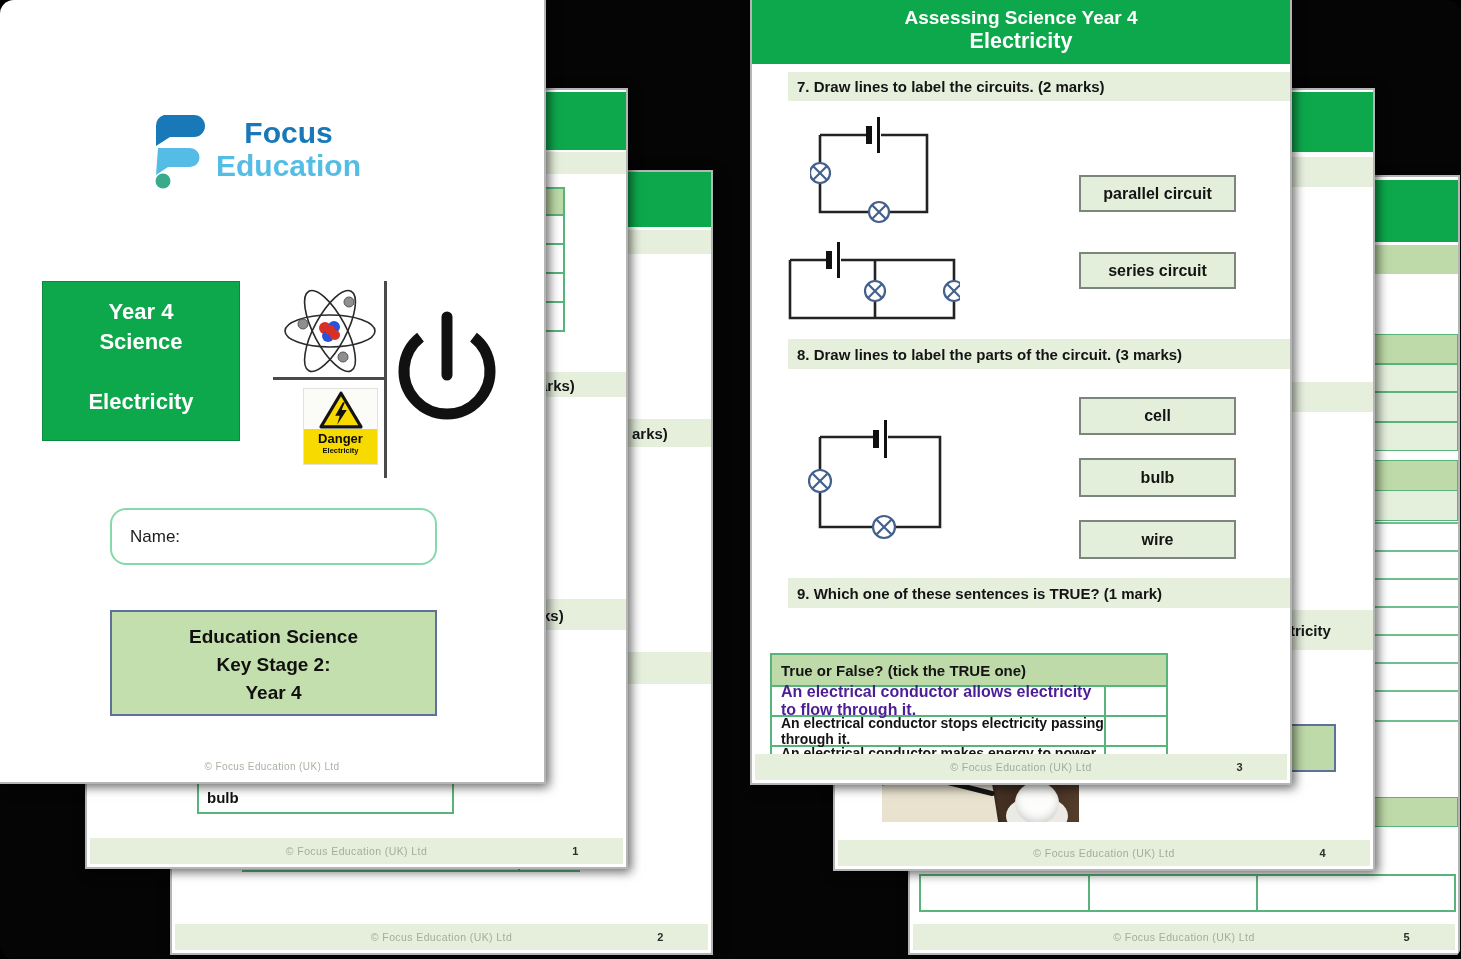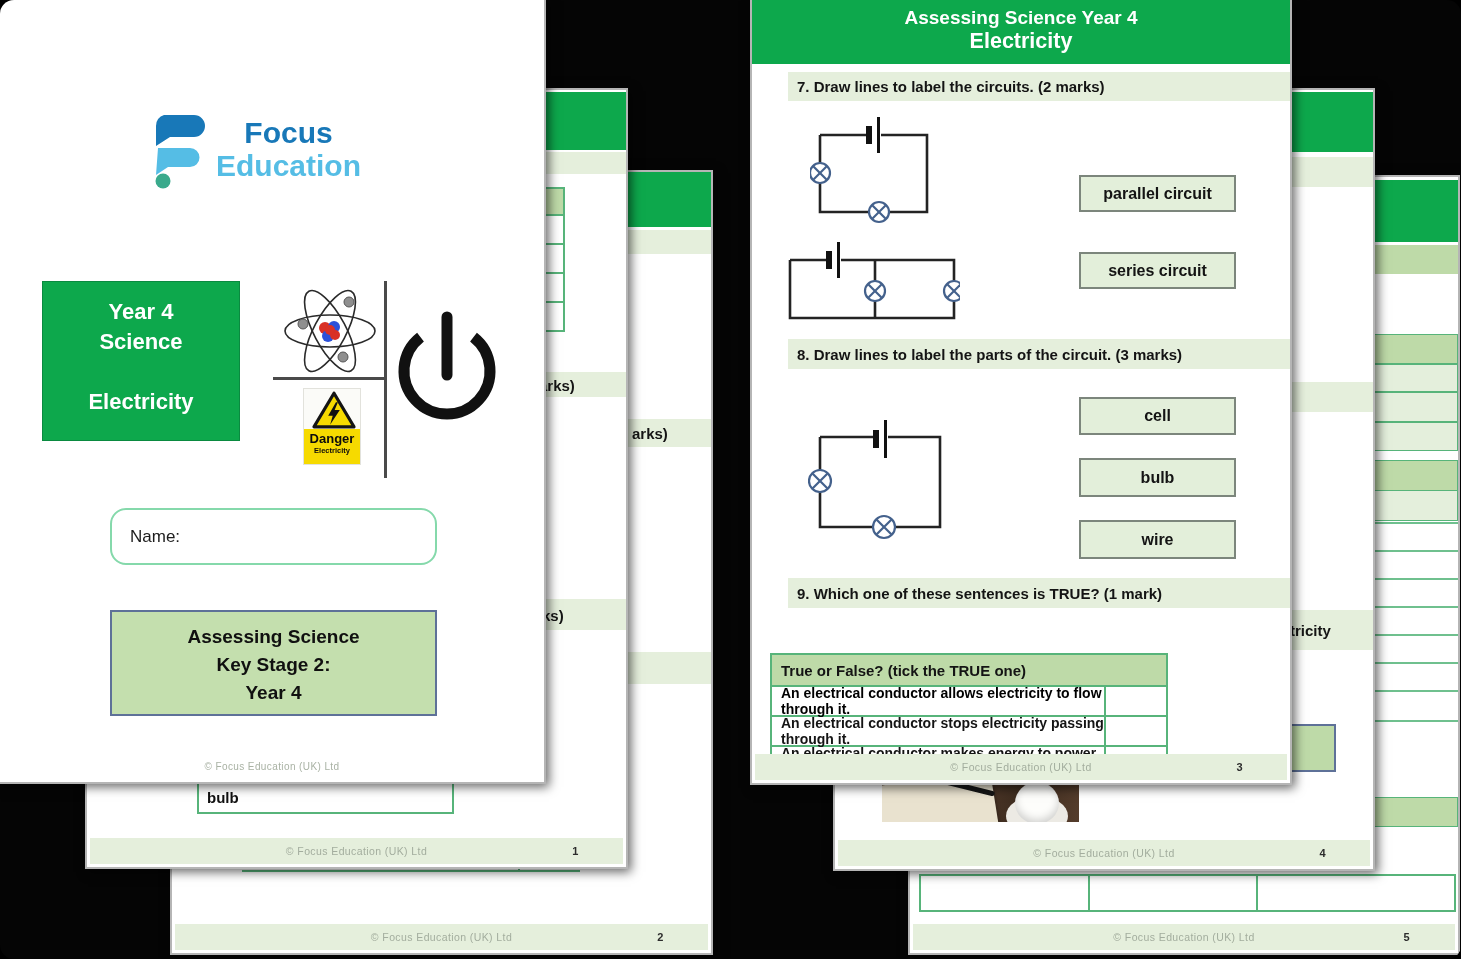--- a/index.html
+++ b/index.html
@@ -109,42 +109,42 @@
         <circle cx="60" cy="46" r="6" fill="#2b50d9"></circle>
         <circle cx="54" cy="55" r="6" fill="#2b50d9"></circle>
         <circle cx="61" cy="54" r="5" fill="#d93025"></circle>
         <circle cx="56" cy="49" r="5" fill="#d93025"></circle>
       </g>
     </svg>
 
     <div style="position:absolute;left:384px;top:281px;width:3px;height:197px;background:#4a4a4a;"></div>
     <div style="position:absolute;left:273px;top:377px;width:112px;height:3px;background:#4a4a4a;"></div>
 
-    <div style="position:absolute;left:303px;top:388px;width:58px;height:77px;background:#fbfbf8;border:1px solid #e2e2dc;box-sizing:border-box;">
+    <div style="position:absolute;left:303px;top:388px;width:75px;height:77px;background:#fbfbf8;border:1px solid #e2e2dc;box-sizing:border-box;">
       <svg width="60" height="40" viewBox="0 0 70 62" style="margin:1px auto 0;">
         <path d="M35,5 L66,57 L4,57 Z" fill="#f6da00" stroke="#141414" stroke-width="5" stroke-linejoin="round"></path>
         <path d="M38,19 L26,40 L33,40 L29,54 L44,31 L36,31 L41,19 Z" fill="#111"></path>
       </svg>
       <div style="position:absolute;left:0;right:0;bottom:0;height:35px;background:#f6da00;text-align:center;">
         <div style="font-size:13px;font-weight:800;color:#0c0c0c;line-height:15px;margin-top:2px;">Danger</div>
         <div style="font-size:7.5px;font-weight:800;color:#0c0c0c;line-height:9px;">Electricity</div>
       </div>
     </div>
 
     <svg style="position:absolute;left:391px;top:309px;" width="112" height="122" viewBox="0 0 112 122">
       <path d="M82.5,28.1 A43,43 0 1 1 29.5,28.1" fill="none" stroke="#111" stroke-width="11"></path>
       <line x1="56" y1="8" x2="56" y2="66" stroke="#111" stroke-width="11" stroke-linecap="round"></line>
     </svg>
 
     <div style="position:absolute;left:110px;top:508px;width:327px;height:57px;border:2px solid #85d9ab;border-radius:16px;box-sizing:border-box;display:flex;align-items:center;">
       <span style="font-size:17px;color:#1c1c1c;padding-left:18px;">Name:</span>
     </div>
 
     <div style="position:absolute;left:110px;top:610px;width:327px;height:106px;background:var(--boxg);border:2px solid #5e7198;box-sizing:border-box;text-align:center;font-weight:800;font-size:19px;line-height:28px;color:#101010;padding-top:11px;">
-      <div>Assessing Science</div>
+      <div>Education Science</div>
       <div>Key Stage 2:</div>
       <div>Year 4</div>
     </div>
 
     <div style="position:absolute;left:0;right:0;bottom:10px;text-align:center;font-size:10px;letter-spacing:.4px;color:#a9b2a4;">© Focus Education (UK) Ltd</div>
   </section>
 
   <section class="page" id="p5" style="left:908px;top:175px;width:552px;height:780px;z-index:1;">
     <div class="gband" style="top:3px;height:62px;"></div>
     <div class="p5row" style="top:68px;height:29px;background:var(--mid);"></div>
@@ -267,21 +267,21 @@
 
     <div class="labelbox" style="left:327px;top:397px;height:38px;">cell</div>
     <div class="labelbox" style="left:327px;top:458px;height:39px;">bulb</div>
     <div class="labelbox" style="left:327px;top:520px;height:39px;">wire</div>
 
     <div class="strip qstrip" style="top:578px;height:30px;">9.  Which one of these sentences is TRUE? (1 mark)</div>
 
     <div style="position:absolute;left:18px;top:625px;width:398px;border:2px solid var(--tb);box-sizing:border-box;background:#fff;margin-top:28px;">
       <div style="height:30px;background:var(--mid);border-bottom:2px solid var(--tb);display:flex;align-items:center;padding-left:9px;font-weight:800;font-size:15px;color:#141414;">True or False? (tick the TRUE one)</div>
       <div style="height:28px;display:flex;">
-        <div style="flex:1;display:flex;align-items:center;padding-left:9px;font-weight:700;font-size:14px;color:#000000;border-radius:14px;">An electrical conductor allows electricity to flow through it.</div>
+        <div style="flex:1;display:flex;align-items:center;padding-left:9px;font-weight:700;font-size:16px;color:#4c1d95;border-radius:14px;">An electrical conductor allows electricity to flow through it.</div>
         <div style="width:60px;border-left:2px solid var(--tb);"></div>
       </div>
       <div style="height:28px;display:flex;border-top:2px solid var(--tb);">
         <div style="flex:1;display:flex;align-items:center;padding-left:9px;font-weight:700;font-size:14px;color:#141414;">An electrical conductor stops electricity passing through it.</div>
         <div style="width:60px;border-left:2px solid var(--tb);"></div>
       </div>
       <div style="height:28px;display:flex;border-top:2px solid var(--tb);">
         <div style="flex:1;display:flex;align-items:center;padding-left:9px;font-weight:700;font-size:14px;color:#141414;">An electrical conductor makes energy to power our home.</div>
         <div style="width:60px;border-left:2px solid var(--tb);"></div>
       </div>

